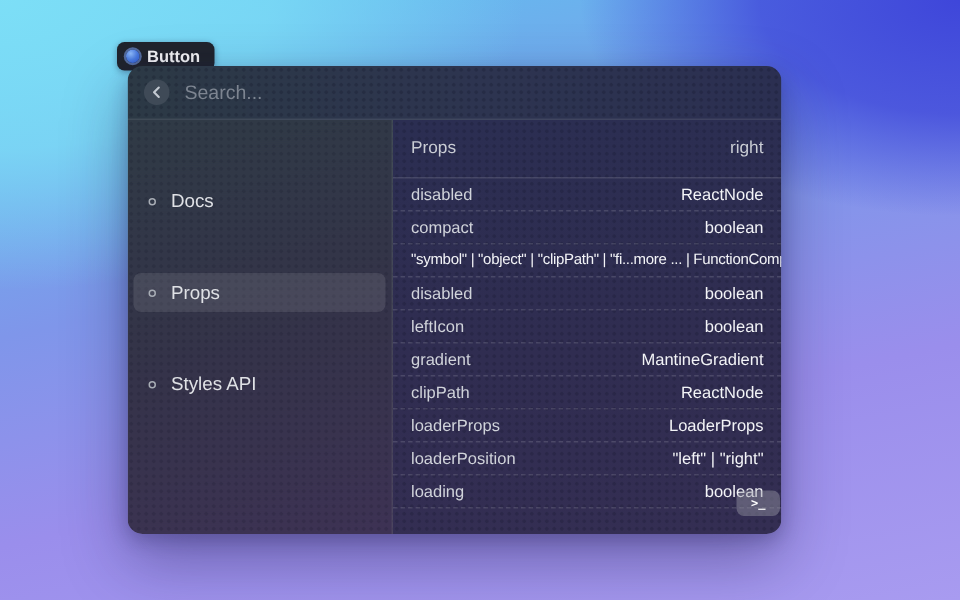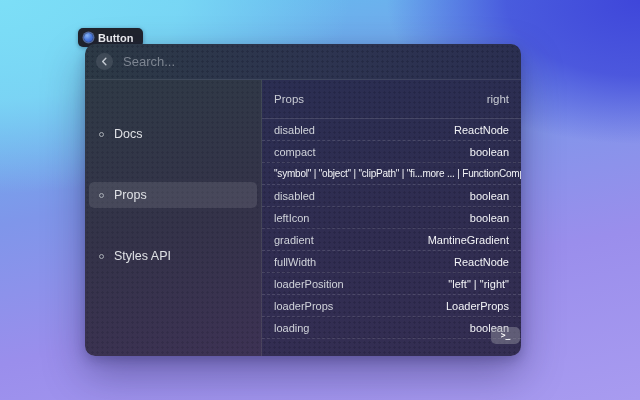--- a/index.html
+++ b/index.html
@@ -161,30 +161,30 @@
       </div>
       <div class="prow">
         <span class="pname">leftIcon</span>
         <span class="ptype">boolean</span>
       </div>
       <div class="prow">
         <span class="pname">gradient</span>
         <span class="ptype">MantineGradient</span>
       </div>
       <div class="prow">
-        <span class="pname">fullWidth</span>
+        <span class="pname">clipPath</span>
         <span class="ptype">ReactNode</span>
+      </div>
+      <div class="prow">
+        <span class="pname">loaderProps</span>
+        <span class="ptype">LoaderProps</span>
       </div>
       <div class="prow">
         <span class="pname">loaderPosition</span>
         <span class="ptype">"left" | "right"</span>
-      </div>
-      <div class="prow">
-        <span class="pname">loaderProps</span>
-        <span class="ptype">LoaderProps</span>
       </div>
       <div class="prow">
         <span class="pname">loading</span>
         <span class="ptype">boolean</span>
       </div>
     </div>
   </div>
 
   <button class="terminal-btn">&gt;_</button>
 </div>

